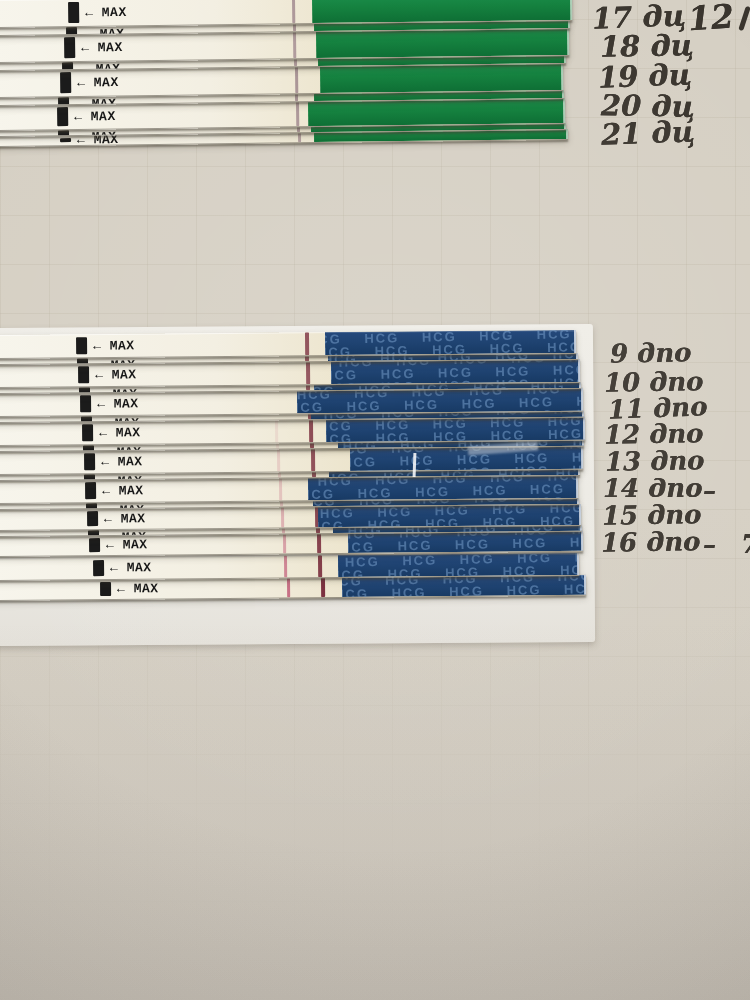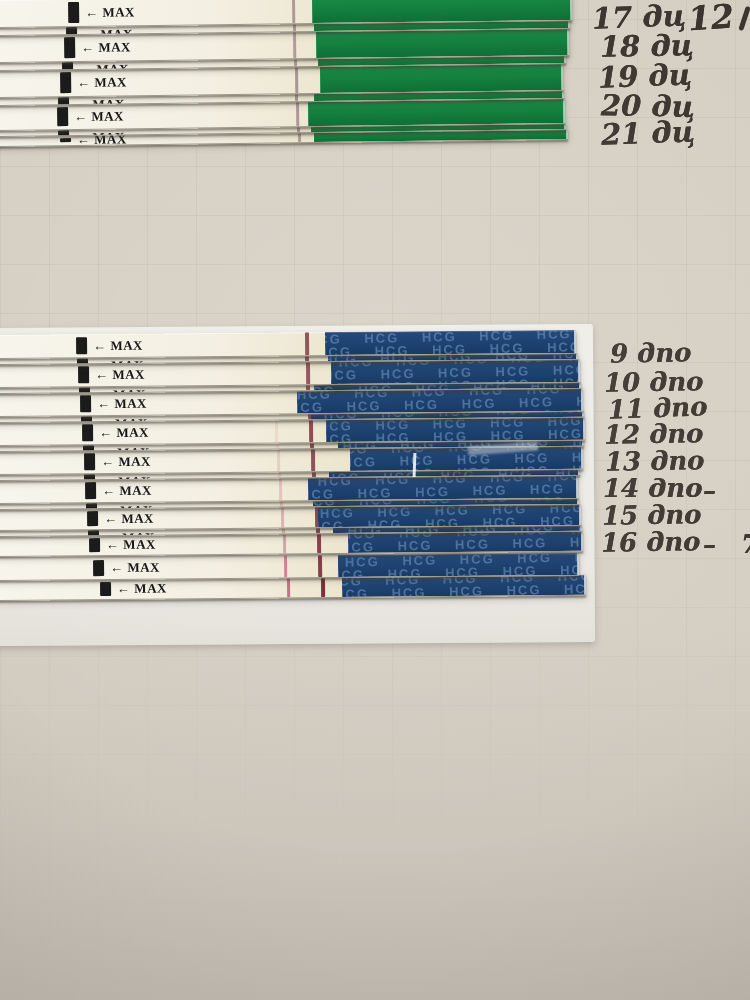--- a/index.html
+++ b/index.html
@@ -21,21 +21,21 @@
     transform:rotate(-0.4deg);border-radius:3px;
     box-shadow:0 3px 6px rgba(95,90,80,0.30);}
   .stack{position:absolute;inset:0;}
   .strip{position:absolute;overflow:hidden;
     background:linear-gradient(90deg,#f7f5ec 0%,#f3efe2 38%,#ece4cc 62%,#efe8d4 100%);
     box-shadow:0 2px 2px rgba(70,63,52,0.50), 0 3px 6px rgba(70,63,52,0.22),
                inset 0 1px 0 rgba(255,255,255,0.55);
     border-bottom:1px solid rgba(82,76,66,0.55);}
   .marker{position:absolute;width:11px;background:#1b1b1b;top:3px;bottom:3px;border-radius:1px;}
   .maxtxt{position:absolute;font-weight:bold;font-size:13px;letter-spacing:.5px;color:#171717;
-    font-family:Liberation Serif, serif;white-space:nowrap;text-align:center;}
+    font-family:Liberation Mono, monospace;white-space:nowrap;text-align:center;}
   .full .maxtxt{top:50%;transform:translateY(-50%);}
   .sliver .maxtxt{top:1px;}
   .line{position:absolute;top:0;bottom:0;border-radius:1px;}
   .handle{position:absolute;top:0;bottom:0;overflow:hidden;}
   .handle.green{background:linear-gradient(180deg,#1b8d4a 0%,#15813f 45%,#0e6f35 100%);
     box-shadow:inset 0 1px 0 rgba(255,255,255,.28);border-right:2px solid rgba(226,234,224,.75);}
   .handle.blue{background:linear-gradient(180deg,#25497c 0%,#1e4270 55%,#183a64 100%);
     box-shadow:inset 0 1px 0 rgba(255,255,255,.20);border-right:2px solid rgba(240,243,246,.8);}
   .hcg{position:absolute;left:-8px;top:-2px;width:420px;font-family:"Liberation Sans",sans-serif;
     font-weight:bold;font-size:13px;line-height:13px;letter-spacing:2px;word-spacing:17px;

